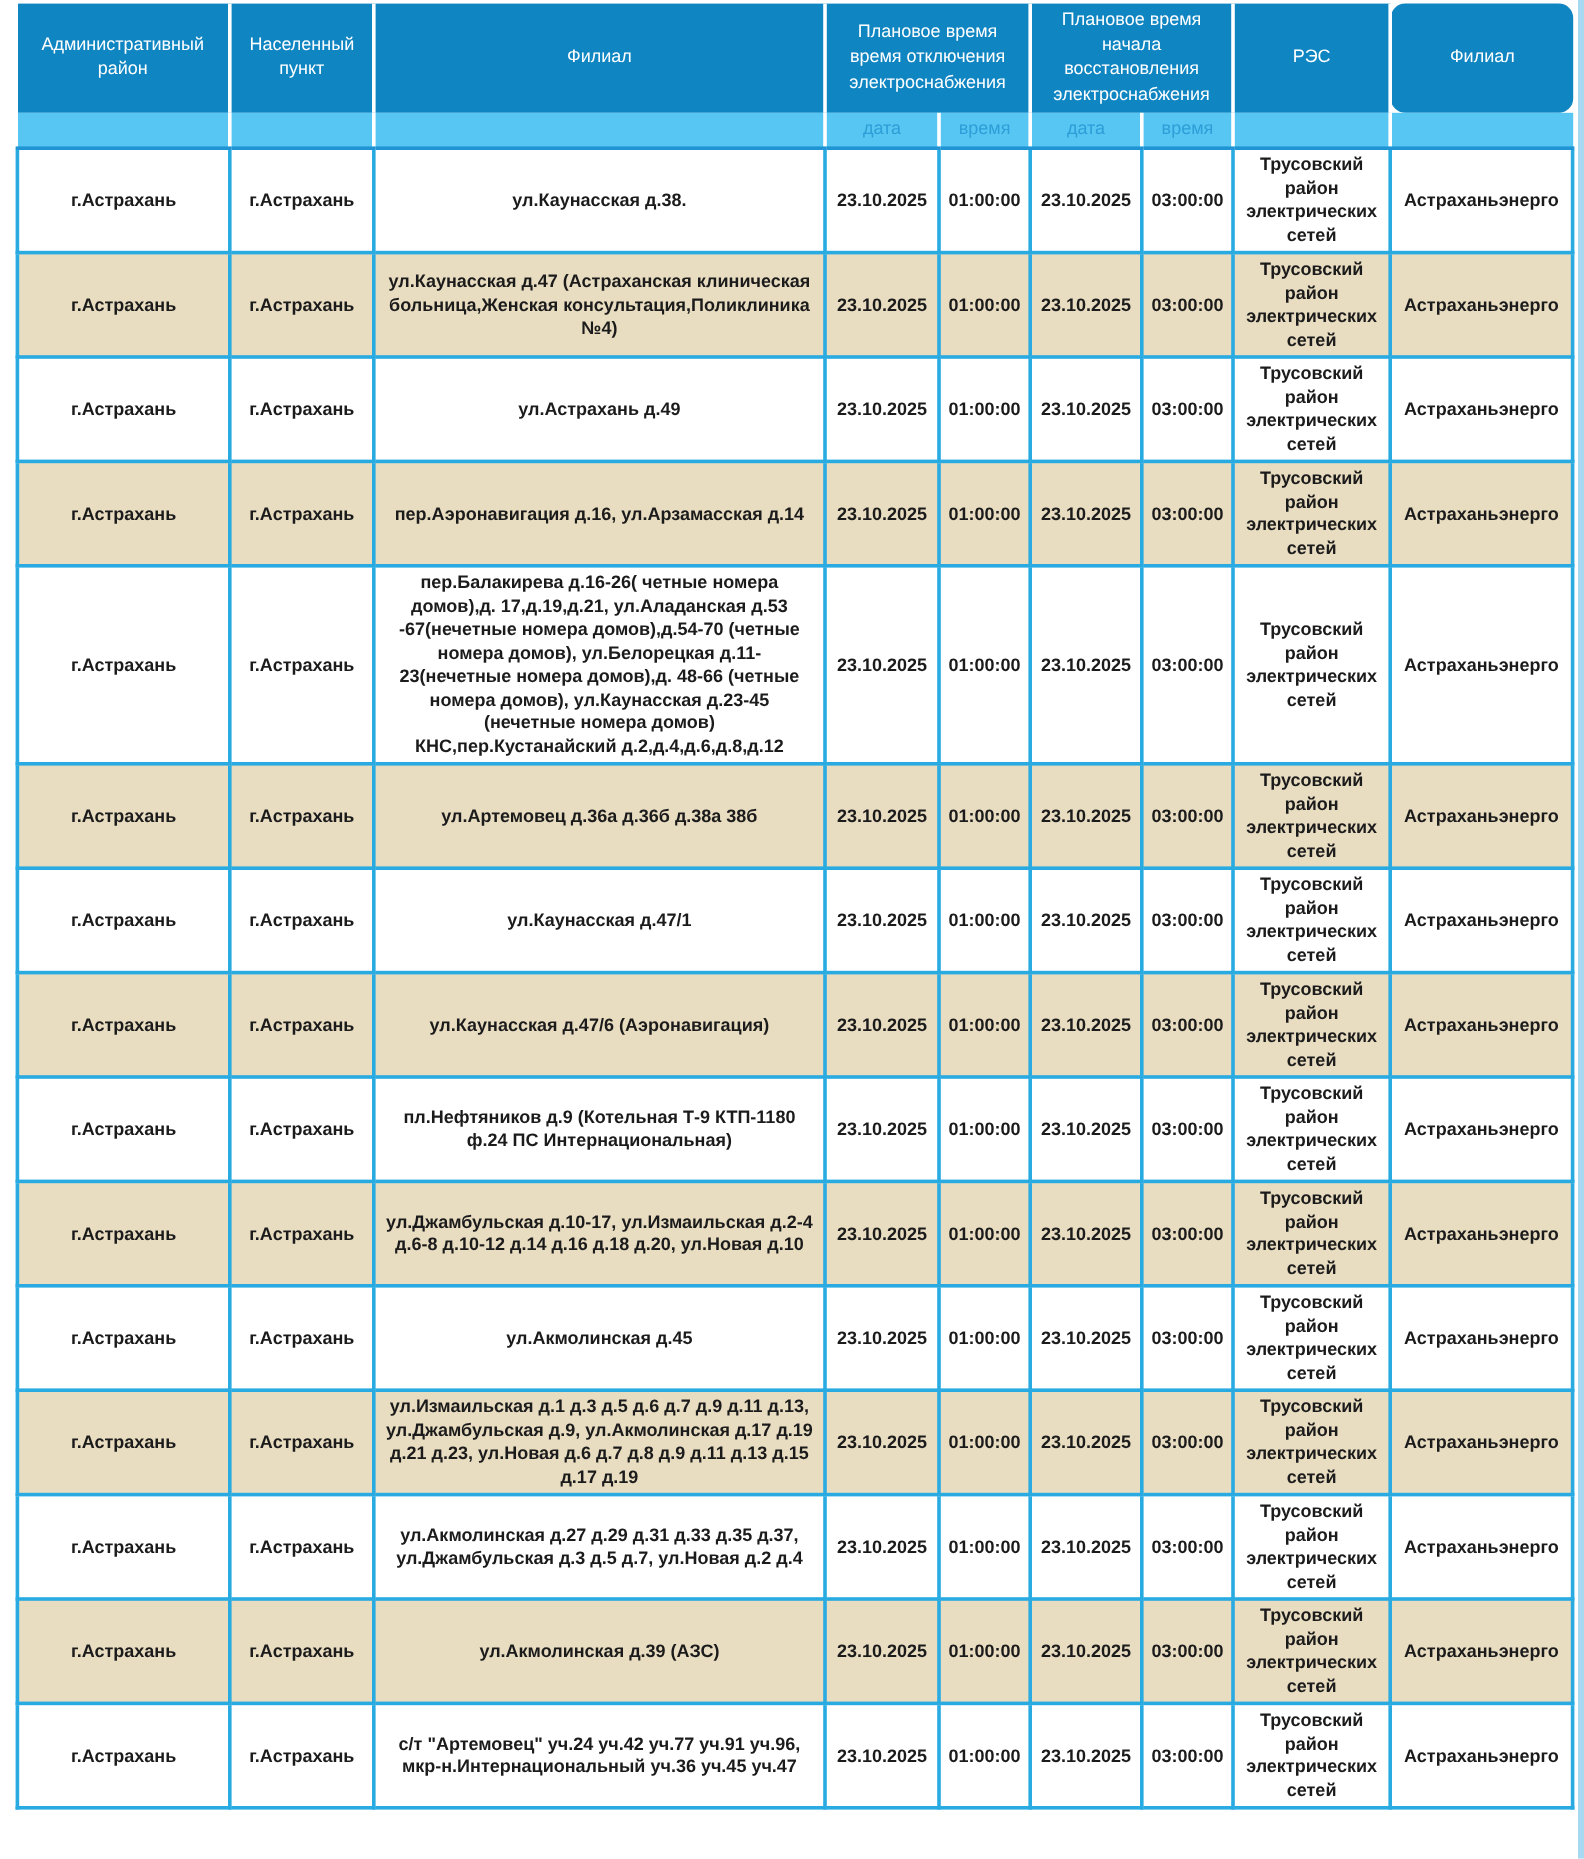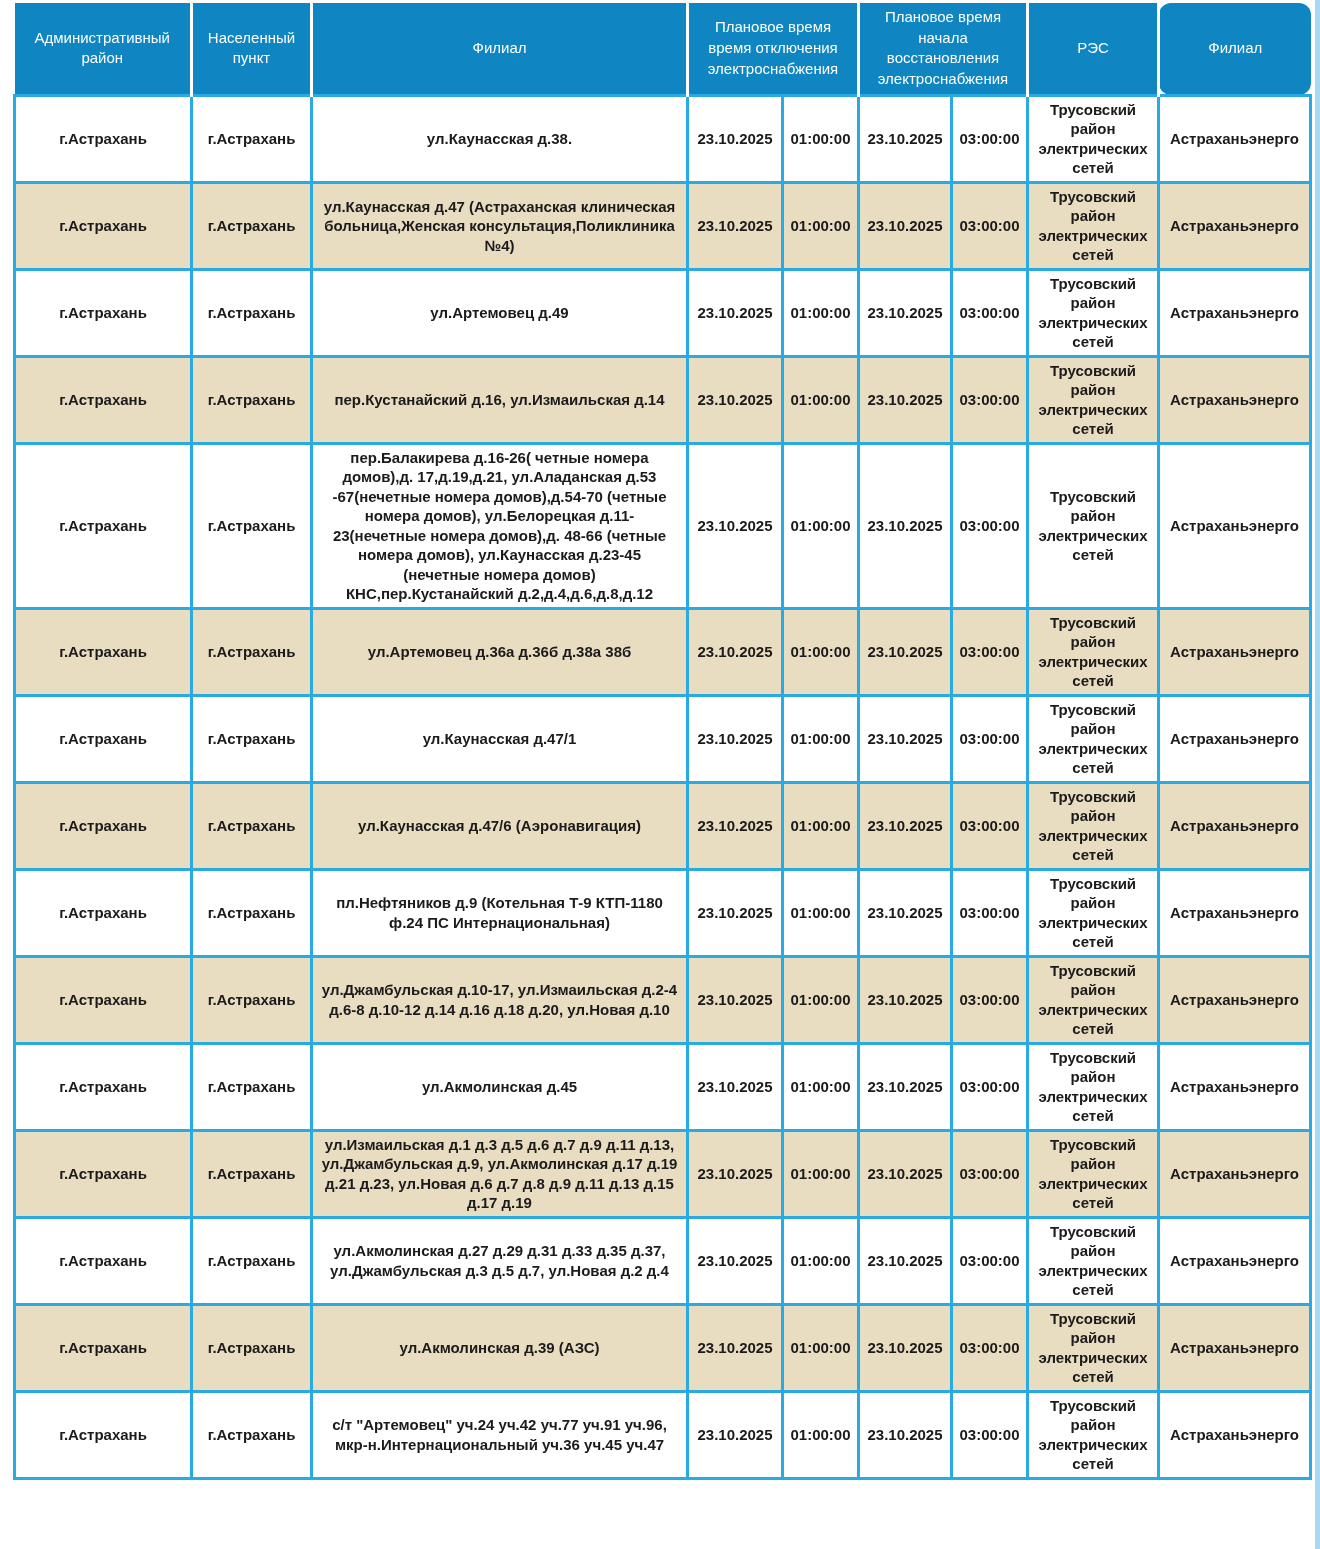--- a/index.html
+++ b/index.html
@@ -99,20 +99,31 @@
   <thead>
     <tr class="main-header">
       <th>Административный район</th>
       <th>Населенный пункт</th>
       <th>Филиал</th>
       <th colspan="2">Плановое время время отключения электроснабжения</th>
       <th colspan="2">Плановое время начала восстановления электроснабжения</th>
       <th>РЭС</th>
       <th>Филиал</th>
     </tr>
+    <tr class="sub-header">
+      <th></th>
+      <th></th>
+      <th></th>
+      <th>дата</th>
+      <th>время</th>
+      <th>дата</th>
+      <th>время</th>
+      <th></th>
+      <th></th>
+    </tr>
   </thead>
   <tbody>
       <tr>
     <td class="c-district">г.Астрахань</td>
     <td class="c-settlement">г.Астрахань</td>
     <td class="c-street">ул.Каунасская д.38.</td>
     <td class="c-date">23.10.2025</td>
     <td class="c-time">01:00:00</td>
     <td class="c-date">23.10.2025</td>
     <td class="c-time">03:00:00</td>
@@ -126,32 +137,32 @@
     <td class="c-date">23.10.2025</td>
     <td class="c-time">01:00:00</td>
     <td class="c-date">23.10.2025</td>
     <td class="c-time">03:00:00</td>
     <td class="c-res">Трусовский район электрических сетей</td>
     <td class="c-branch">Астраханьэнерго</td>
   </tr>
       <tr>
     <td class="c-district">г.Астрахань</td>
     <td class="c-settlement">г.Астрахань</td>
-    <td class="c-street">ул.Артемовец д.49</td>
-    <td class="c-date">23.10.2025</td>
-    <td class="c-time">01:00:00</td>
-    <td class="c-date">23.10.2025</td>
-    <td class="c-time">03:00:00</td>
-    <td class="c-res">Трусовский район электрических сетей</td>
-    <td class="c-branch">Астраханьэнерго</td>
-  </tr>
-      <tr class="alt">
-    <td class="c-district">г.Астрахань</td>
-    <td class="c-settlement">г.Астрахань</td>
-    <td class="c-street">пер.Кустанайский д.16, ул.Измаильская д.14</td>
+    <td class="c-street">ул.Астрахань д.49</td>
+    <td class="c-date">23.10.2025</td>
+    <td class="c-time">01:00:00</td>
+    <td class="c-date">23.10.2025</td>
+    <td class="c-time">03:00:00</td>
+    <td class="c-res">Трусовский район электрических сетей</td>
+    <td class="c-branch">Астраханьэнерго</td>
+  </tr>
+      <tr class="alt">
+    <td class="c-district">г.Астрахань</td>
+    <td class="c-settlement">г.Астрахань</td>
+    <td class="c-street">пер.Аэронавигация д.16, ул.Арзамасская д.14</td>
     <td class="c-date">23.10.2025</td>
     <td class="c-time">01:00:00</td>
     <td class="c-date">23.10.2025</td>
     <td class="c-time">03:00:00</td>
     <td class="c-res">Трусовский район электрических сетей</td>
     <td class="c-branch">Астраханьэнерго</td>
   </tr>
       <tr>
     <td class="c-district">г.Астрахань</td>
     <td class="c-settlement">г.Астрахань</td>

